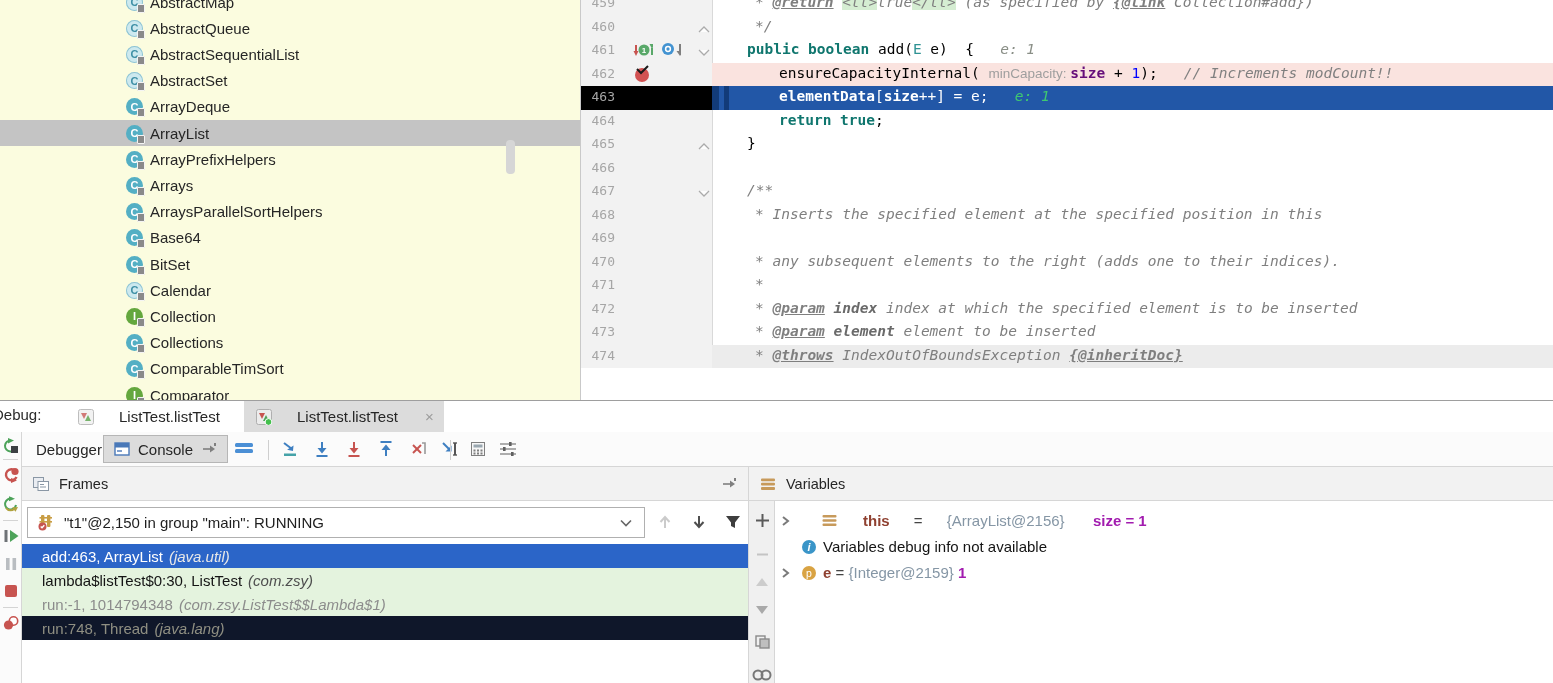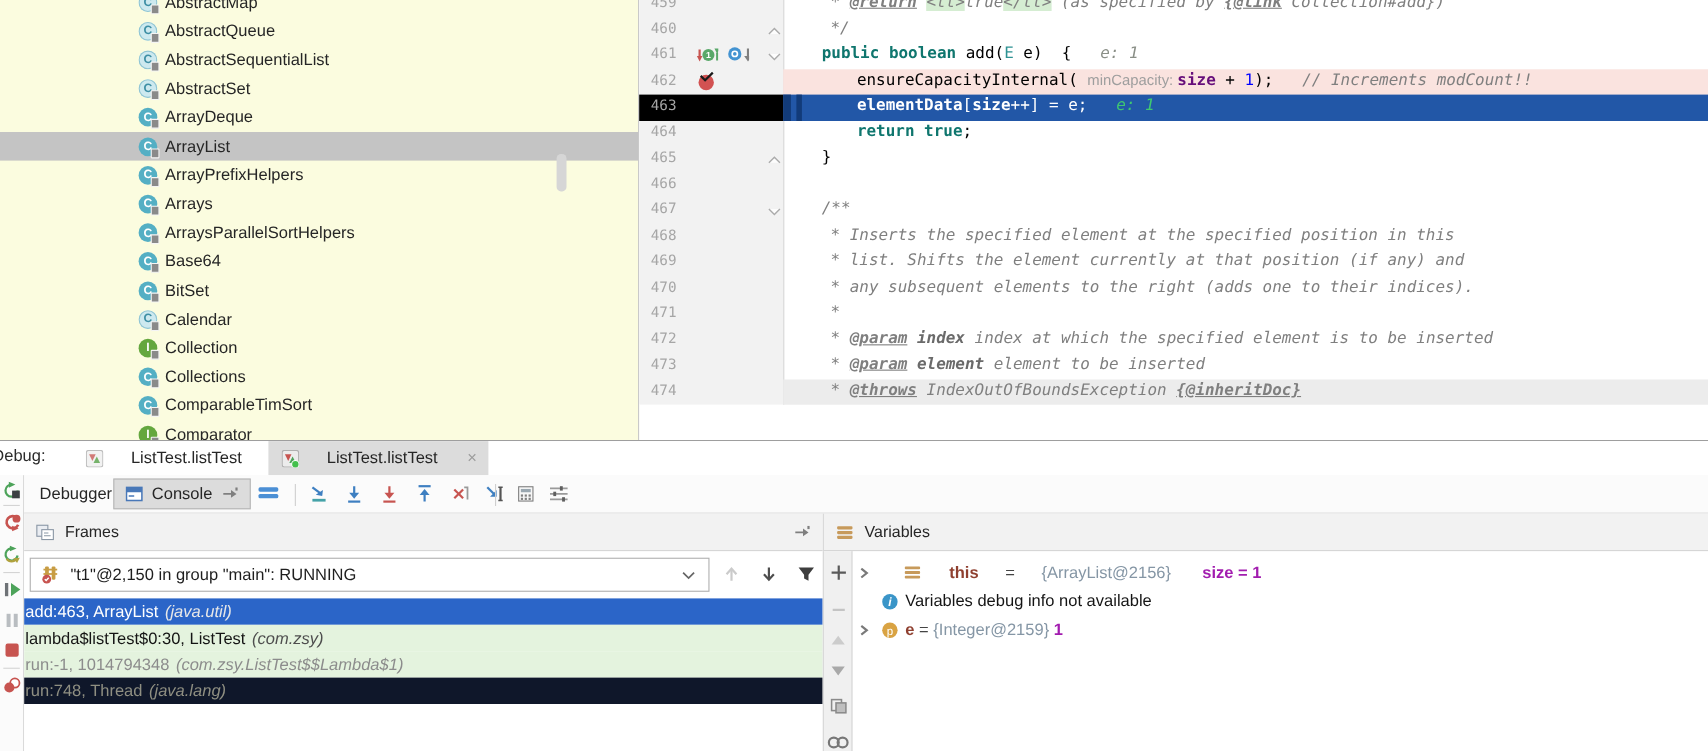--- a/index.html
+++ b/index.html
@@ -67,21 +67,21 @@
   .stripe{position:absolute;left:0;top:31px;width:22px;height:252px;background:#FBFBFB;border-right:1px solid #D6D6D6;box-sizing:border-box;}
   .stripe .tb-icon{position:absolute;left:1px;}
   .stripe .sep{position:absolute;left:3px;width:15px;height:1px;background:#D4D4D4;}
 
   .frames{position:absolute;left:22px;top:66px;width:726px;bottom:0;background:#fff;}
   .panel-head{height:34px;background:#F2F2F2;border-bottom:1px solid #D6D6D6;display:flex;align-items:center;gap:8px;padding:0 9px;box-sizing:border-box;font-size:14.5px;color:#262626;}
   .panel-head .spacer{flex:1;}
   .combo{position:absolute;left:5px;top:40px;width:618px;height:31px;background:#fff;border:1px solid #B0B0B0;box-sizing:border-box;display:flex;align-items:center;gap:8px;padding:0 8px;font-size:15px;color:#1E1E1E;}
   .combo .spacer{flex:1;}
   .nav-btn{position:absolute;top:42px;width:26px;height:26px;display:flex;align-items:center;justify-content:center;}
-  .frame-row{position:absolute;left:0;width:100%;height:24px;display:flex;align-items:center;padding-left:1px;box-sizing:border-box;font-size:15px;white-space:pre;}
+  .frame-row{position:absolute;left:0;width:100%;height:24px;display:flex;align-items:center;padding-left:20px;box-sizing:border-box;font-size:15px;white-space:pre;}
   .frame-row .pkg{font-style:italic;margin-left:6px;}
   .fr-sel{background:#2B65C8;color:#fff;}
   .fr-sel .pkg{color:#E8E8E8;}
   .fr-green{background:#E4F3DE;color:#141414;}
   .fr-green .pkg{color:#4E4E4E;}
   .fr-green-dim{background:#E4F3DE;color:#8C8C8C;}
   .fr-green-dim .pkg{color:#8C8C8C;}
   .fr-yellow-dim{background:#0f172a;color:#8F8F82;}
   .fr-yellow-dim .pkg{color:#8F8F82;}
 
@@ -287,21 +287,20 @@
           <div class="gut">
             <span class="lnum">468</span>
           </div>
           <span class="ctext" style="left: 174px;"><span class="tok-c">* Inserts the specified element at the specified position in this</span></span>
         </div>
         <div class="code-line " style="top: 227px;">
           <div class="line-bg"></div>
           <div class="gut">
             <span class="lnum">469</span>
           </div>
-          <span class="ctext" style="left: 174px;"><span class="tok-c">* list. Shifts the element currently at that position (if any) and</span></span>
         </div>
         <div class="code-line " style="top: 250.5px;">
           <div class="line-bg"></div>
           <div class="gut">
             <span class="lnum">470</span>
           </div>
           <span class="ctext" style="left: 174px;"><span class="tok-c">* any subsequent elements to the right (adds one to their indices).</span></span>
         </div>
         <div class="code-line " style="top: 274px;">
           <div class="line-bg"></div>

